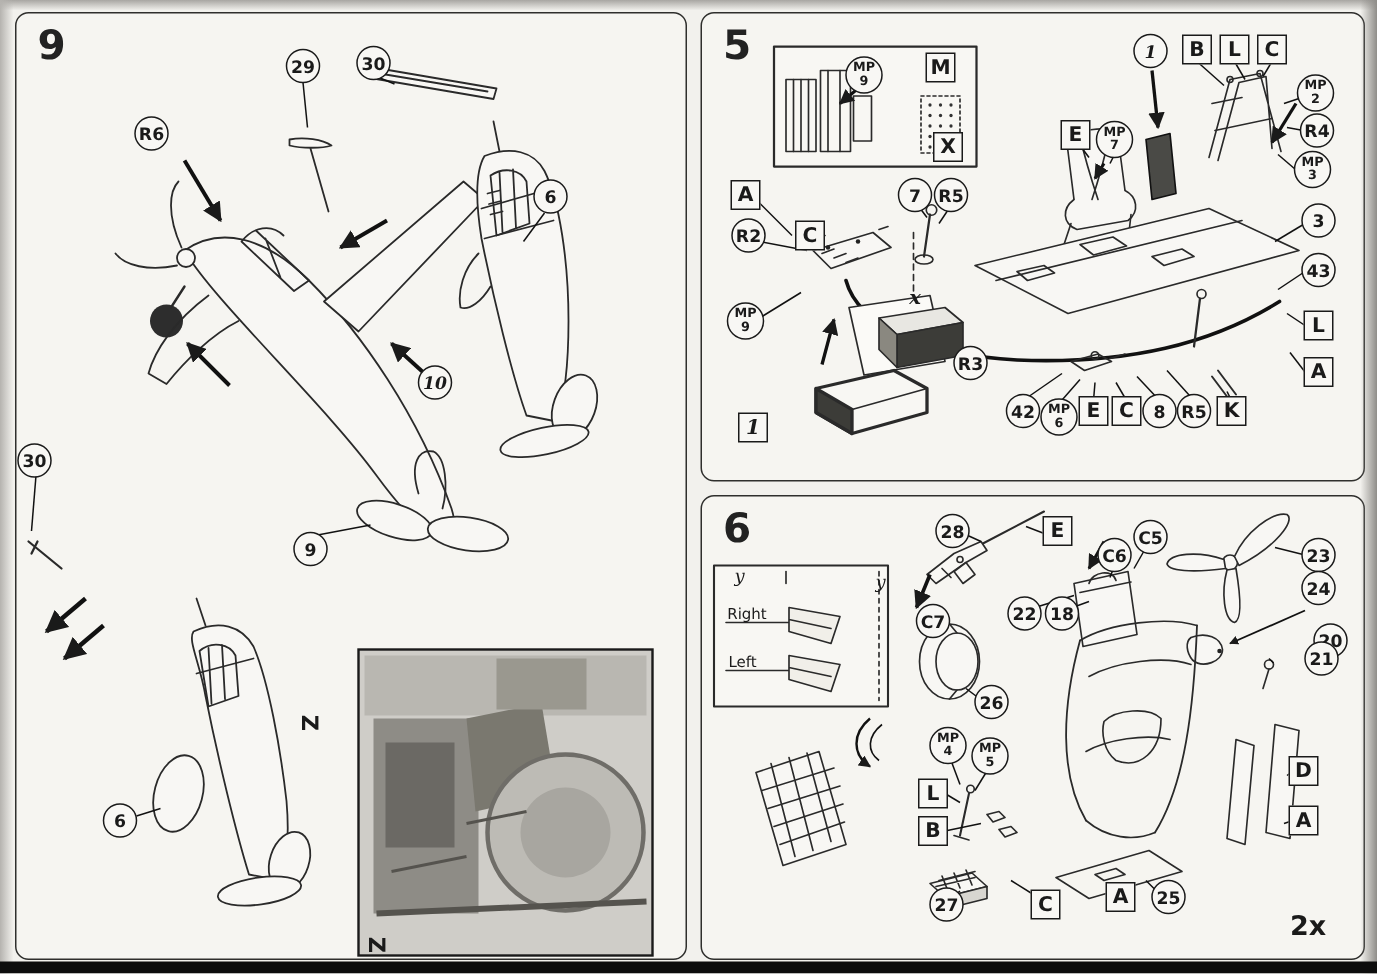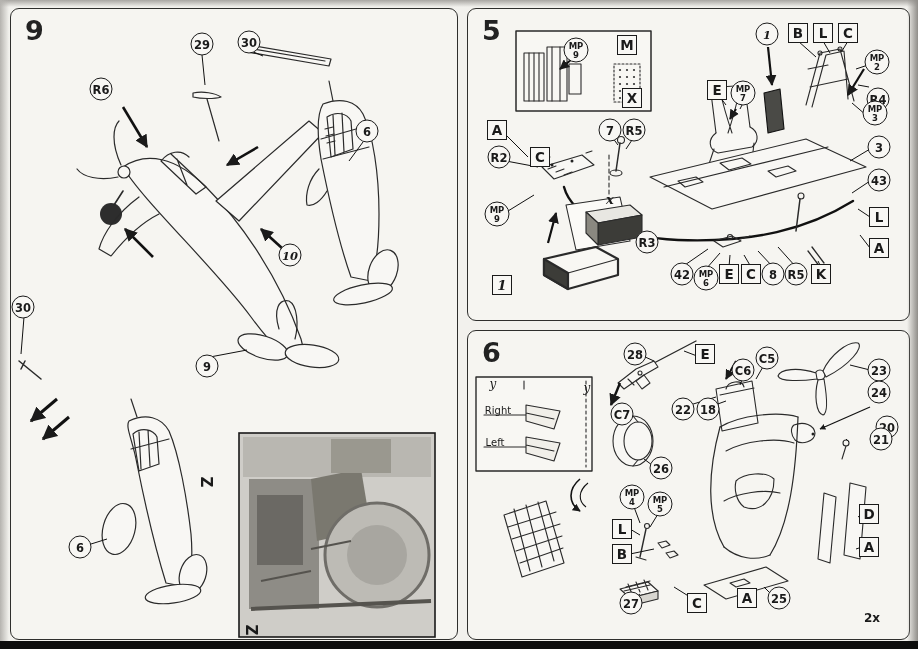--- a/index.html
+++ b/index.html
@@ -22,21 +22,21 @@
           font-size:11.5px;font-weight:600;}
   .circle.two{width:25px;height:25px;font-size:8.5px;line-height:9px;font-weight:700;white-space:pre-line;}
   .box{width:20px;height:20px;border:1.6px solid #1a1a1a;background:#f8f7f4;font-size:13.5px;font-weight:700;}
   .plain{background:transparent;border:none;}
   .zmark{font-size:15px;font-weight:700;}
   .rot90{transform:translate(-50%,-50%) rotate(90deg);}
   .italic{font-style:italic;font-family:"DejaVu Serif",serif;}
   .xmark{font-size:13px;font-style:italic;font-weight:700;font-family:"DejaVu Serif",serif;}
   .ymark{font-size:12px;font-style:italic;font-family:"DejaVu Serif",serif;}
   .side{font-size:10px;}
-  .qty{font-size:12px;font-weight:700;}
+  .qty{font-size:18px;font-weight:700;}
 </style>
 </head>
 <body>
 
 <div class="page">
 
   <section class="panel panel-9">
     <div class="step-num">9</div>
     <svg class="art" viewBox="0 0 446 630" xmlns="http://www.w3.org/2000/svg">
       <defs>
@@ -243,21 +243,21 @@
         <div class="callout circle two" style="left: 108px; top: 41px;">MP
 9</div>
         <div class="callout box" style="left: 159px; top: 36px;">M</div>
         <div class="callout box" style="left: 164px; top: 89px;">X</div>
         <div class="callout circle italic" style="left: 299px; top: 25px;">1</div>
         <div class="callout box" style="left: 330px; top: 24px;">B</div>
         <div class="callout box" style="left: 355px; top: 24px;">L</div>
         <div class="callout box" style="left: 380px; top: 24px;">C</div>
         <div class="callout circle two" style="left: 409px; top: 53px;">MP
 2</div>
-        <div class="callout circle" style="left: 410px; top: 78px; margin-top: 12px;">R4</div>
+        <div class="callout circle" style="left: 410px; top: 78px;">R4</div>
         <div class="callout circle two" style="left: 407px; top: 104px;">MP
 3</div>
         <div class="callout box" style="left: 249px; top: 81px;">E</div>
         <div class="callout circle two" style="left: 275px; top: 84px;">MP
 7</div>
         <div class="callout box" style="left: 29px; top: 121px;">A</div>
         <div class="callout circle" style="left: 31px; top: 148px;">R2</div>
         <div class="callout box" style="left: 72px; top: 148px;">C</div>
         <div class="callout circle" style="left: 142px; top: 121px;">7</div>
         <div class="callout circle" style="left: 166px; top: 121px;">R5</div>

